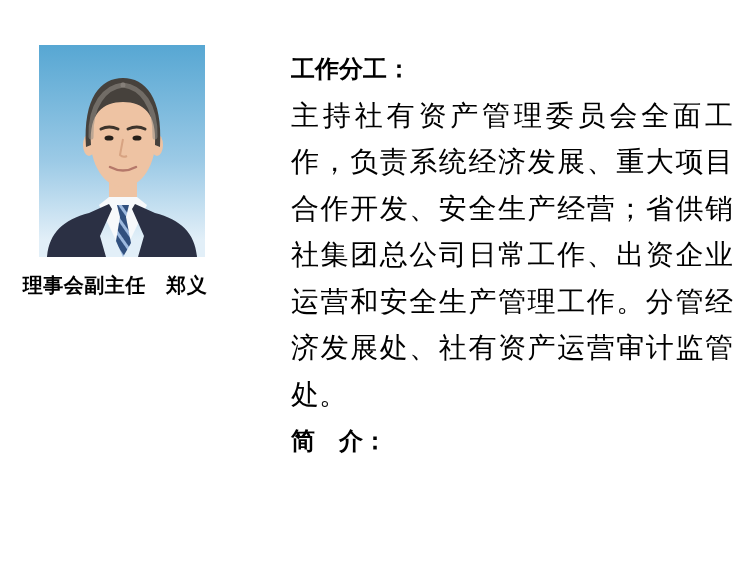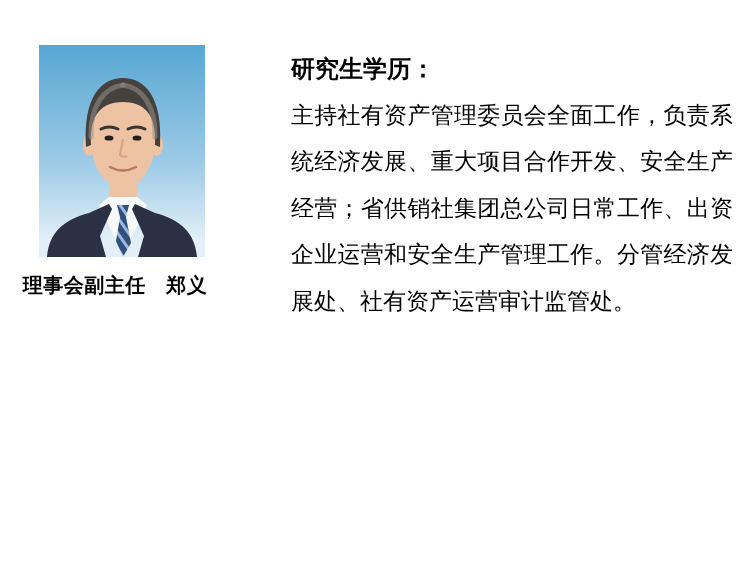--- a/index.html
+++ b/index.html
@@ -50,21 +50,21 @@
   .bio-heading {
     font-family: "Liberation Sans", "DejaVu Sans", sans-serif;
     font-weight: 700;
     font-size: 24px;
     margin: 0;
     white-space: pre;
   }
   .bio-text {
     margin: 0;
     font-family: "Liberation Serif", "DejaVu Serif", serif;
-    font-size: 23px;
+    font-size: 28px;
     text-align: justify;
     text-justify: inter-character;
     line-break: strict;
   }
   .bio-text.indent { text-indent: 2em; }
 </style>
 </head>
 <body>
 
 <div class="page">
@@ -110,17 +110,18 @@
       <ellipse cx="70" cy="93" rx="4.5" ry="2.6" fill="#26201a"></ellipse>
       <ellipse cx="98" cy="93" rx="4.5" ry="2.6" fill="#26201a"></ellipse>
       <path d="M84,94 L81,110 Q84,113 88,111" fill="none" stroke="#d7a382" stroke-width="2"></path>
       <path d="M71,122 Q84,129 97,122" fill="none" stroke="#b5786a" stroke-width="2.5" stroke-linecap="round"></path>
     </svg>
 
     <div class="caption">理事会副主任　郑义</div>
   </div>
 
   <div class="bio-col">
-    <div class="bio-heading">研究生学历：</div>
+    <div class="bio-heading">工作分工：</div>
     <p class="bio-text">主持社有资产管理委员会全面工作，负责系统经济发展、重大项目合作开发、安全生产经营；省供销社集团总公司日常工作、出资企业运营和安全生产管理工作。分管经济发展处、社有资产运营审计监管处。</p>
+    <div class="bio-heading">简　介：</div>
   </div>
 
 </div>
 
 </body></html>

